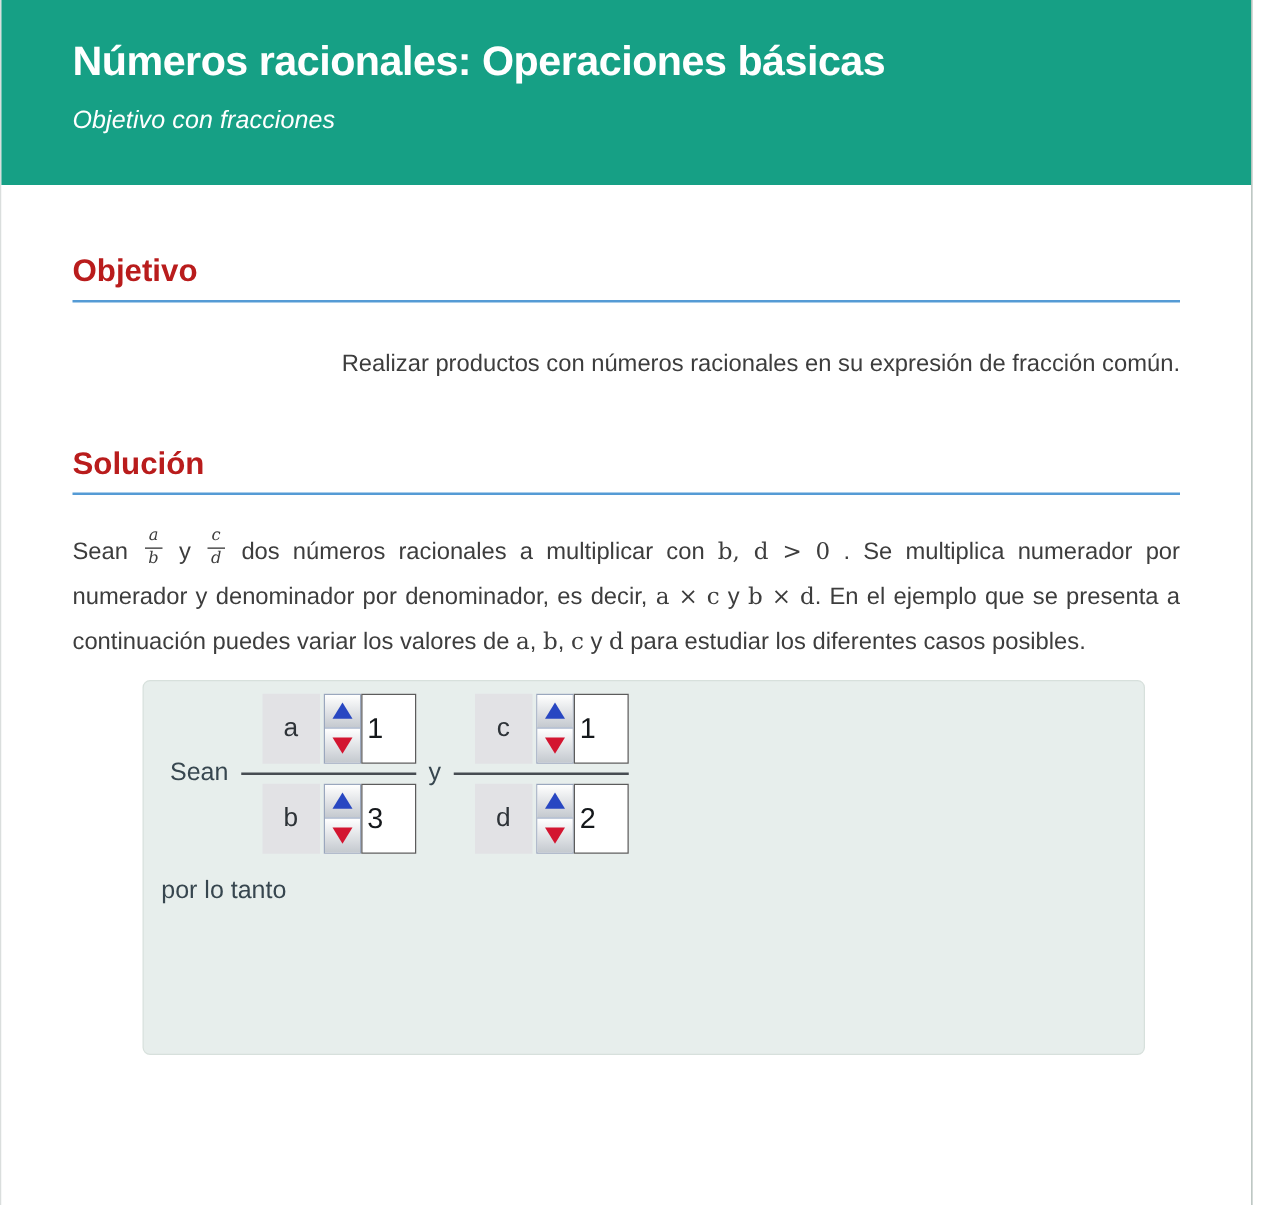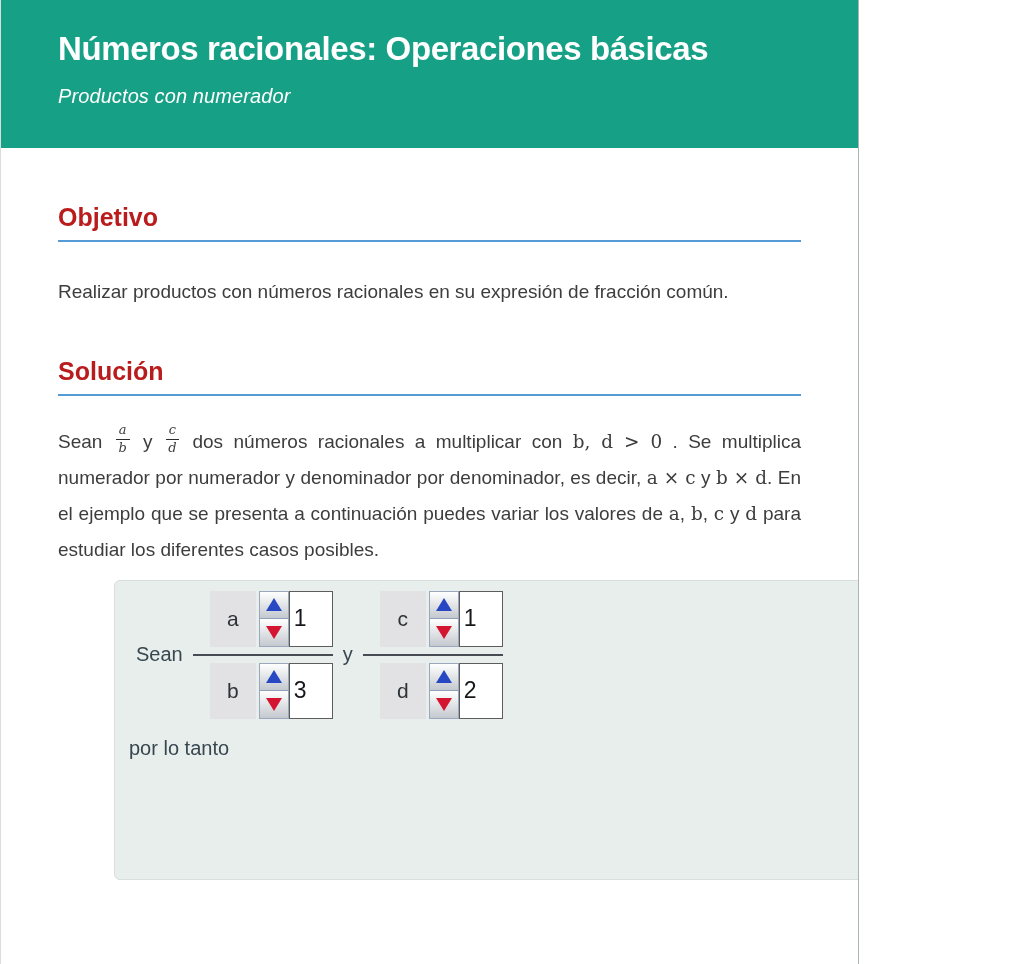--- a/index.html
+++ b/index.html
@@ -1,18 +1,18 @@
 <!DOCTYPE html>
 <html><head>
 <meta charset="utf-8">
 <style>
   * { box-sizing: border-box; }
   html,body { margin:0; padding:0; background:#ffffff; }
   .page {
-    width:859px; height:964px; overflow:hidden; background:#ffffff;
+    width:1002px; height:964px; overflow:hidden; background:#ffffff;
     border-left:1px solid #dadedd; border-right:1px solid #a9b6b1;
     font-family:"Liberation Sans", sans-serif;
   }
 
   
   .hero {
     height:148px; background:#16a085; color:#ffffff;
     padding:28px 57px 0 57px;
   }
   .hero h1 {
@@ -24,21 +24,21 @@
 
   
   .content { padding:0 57px; }
   h2.sec {
     margin:54px 0 0 0; padding-bottom:8px;
     color:#b91c1c; font-size:25px; font-weight:bold; line-height:1.2;
     border-bottom:2px solid #559bd5;
   }
   h2.sec.tight { margin-top:50px; }
   p.body {
-    margin:36px 0 0 0; font-size:19px; color:#3d3d3d; line-height:1.45;
+    margin:36px 0 0 0; font-size:19px; color:#3d3d3d; line-height:1.45;text-align:right;
   }
   p.rich {
     margin:28px 0 0 0; font-size:19px; color:#3d3d3d; line-height:36px;
     text-align:justify;
   }
   .mi { font-family:"DejaVu Serif", serif; font-size:0.97em; }
   .mo { font-family:"DejaVu Serif", serif; font-size:0.97em; }
   .ifrac {
     display:inline-flex; flex-direction:column; align-items:center;
     vertical-align:middle; margin:0 3px; transform:translateY(-3px);
@@ -93,21 +93,21 @@
   }
   .wfoot { padding:18px 0 0 14px; }
 </style>
 </head>
 <body>
 
 <div class="page">
 
   <header class="hero">
     <h1>Números racionales: Operaciones básicas</h1>
-    <div class="subtitle">Productos con numerador</div>
+    <div class="subtitle">Objetivo con fracciones</div>
   </header>
 
   <main class="content">
 
     <h2 class="sec">Objetivo</h2>
     <p class="body">Realizar productos con números racionales en su expresión de fracción común.</p>
 
 
     <h2 class="sec tight">Solución</h2>
     <p class="rich"><span class="tx">Sean </span><span class="ifrac">

